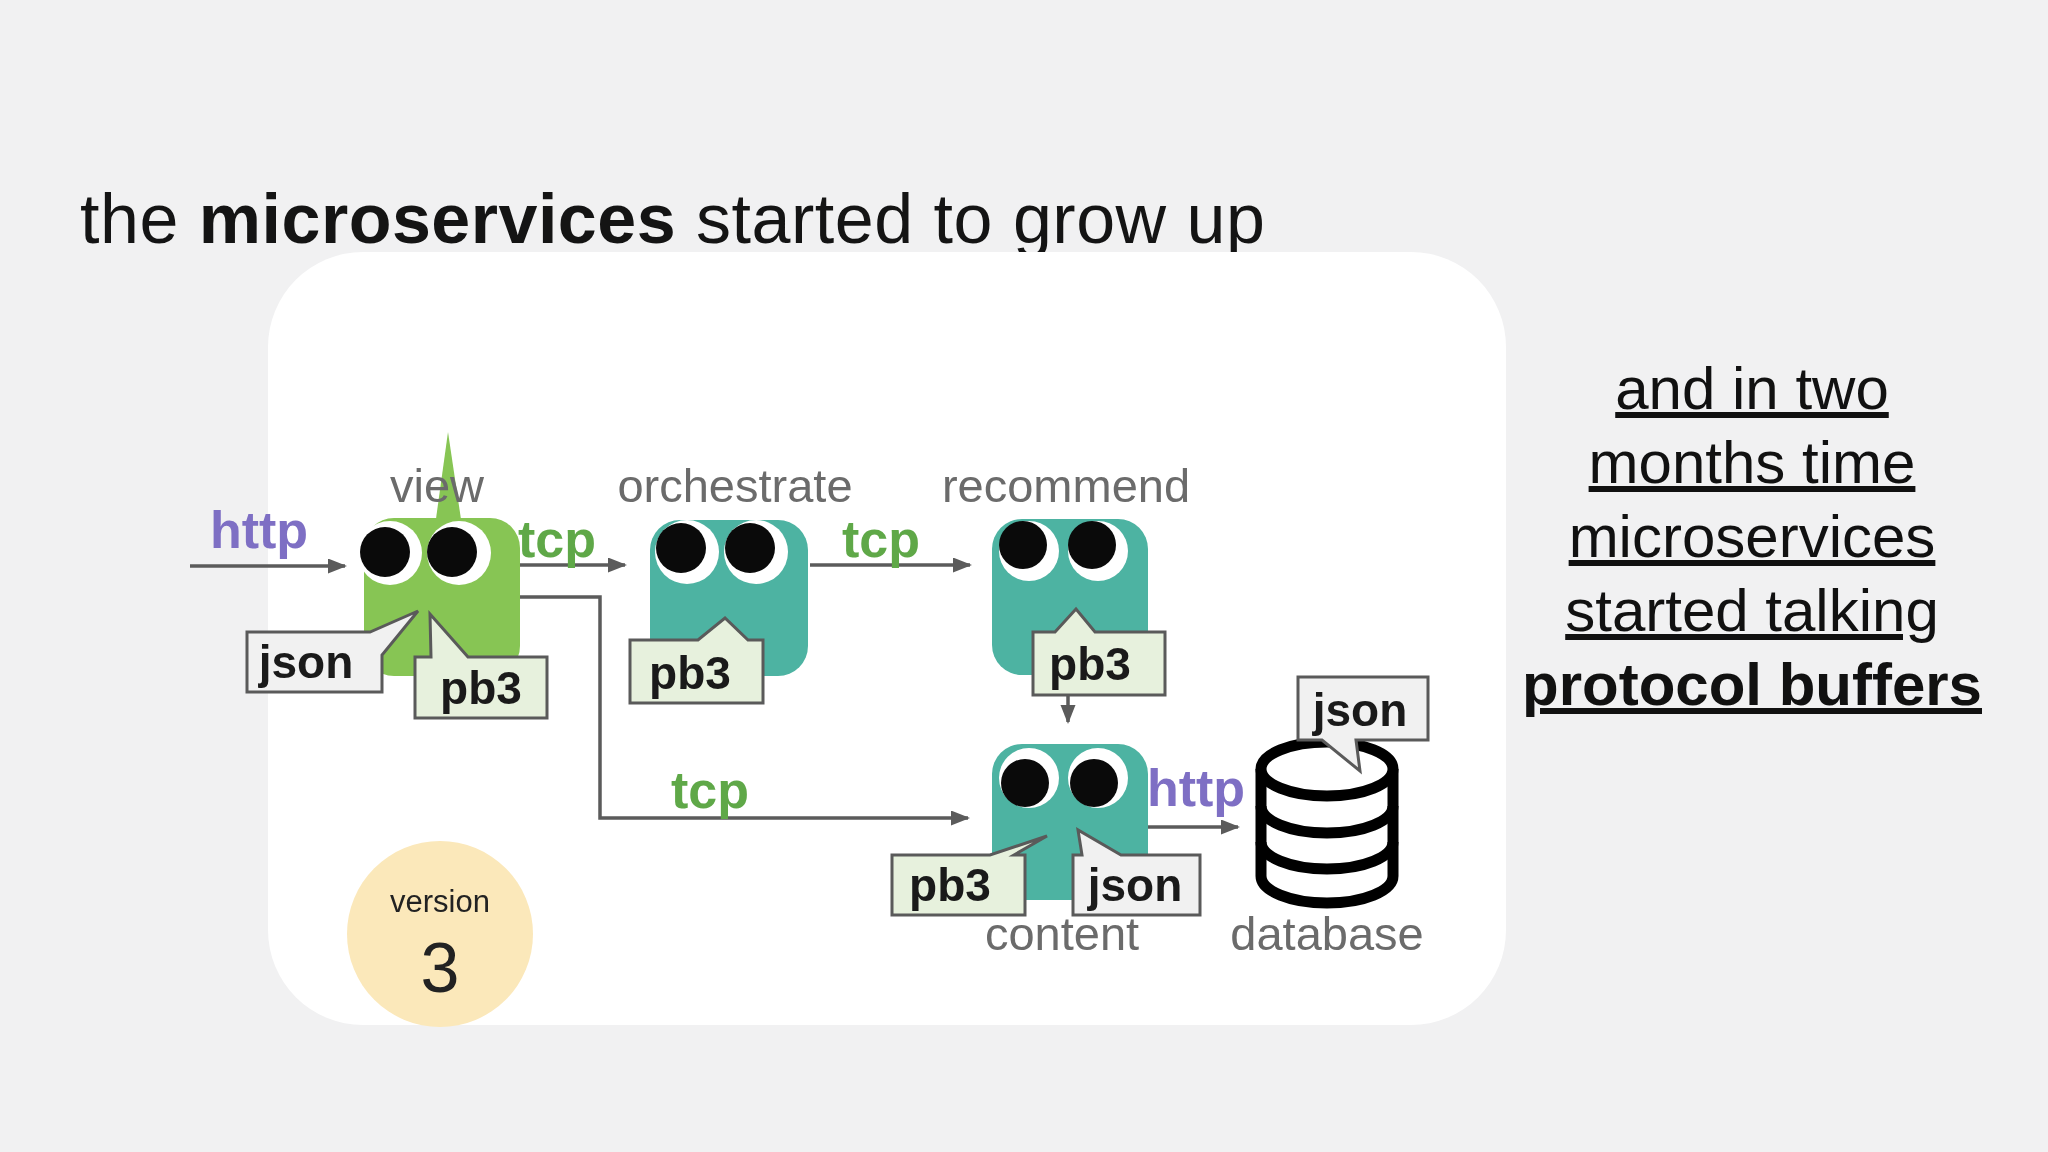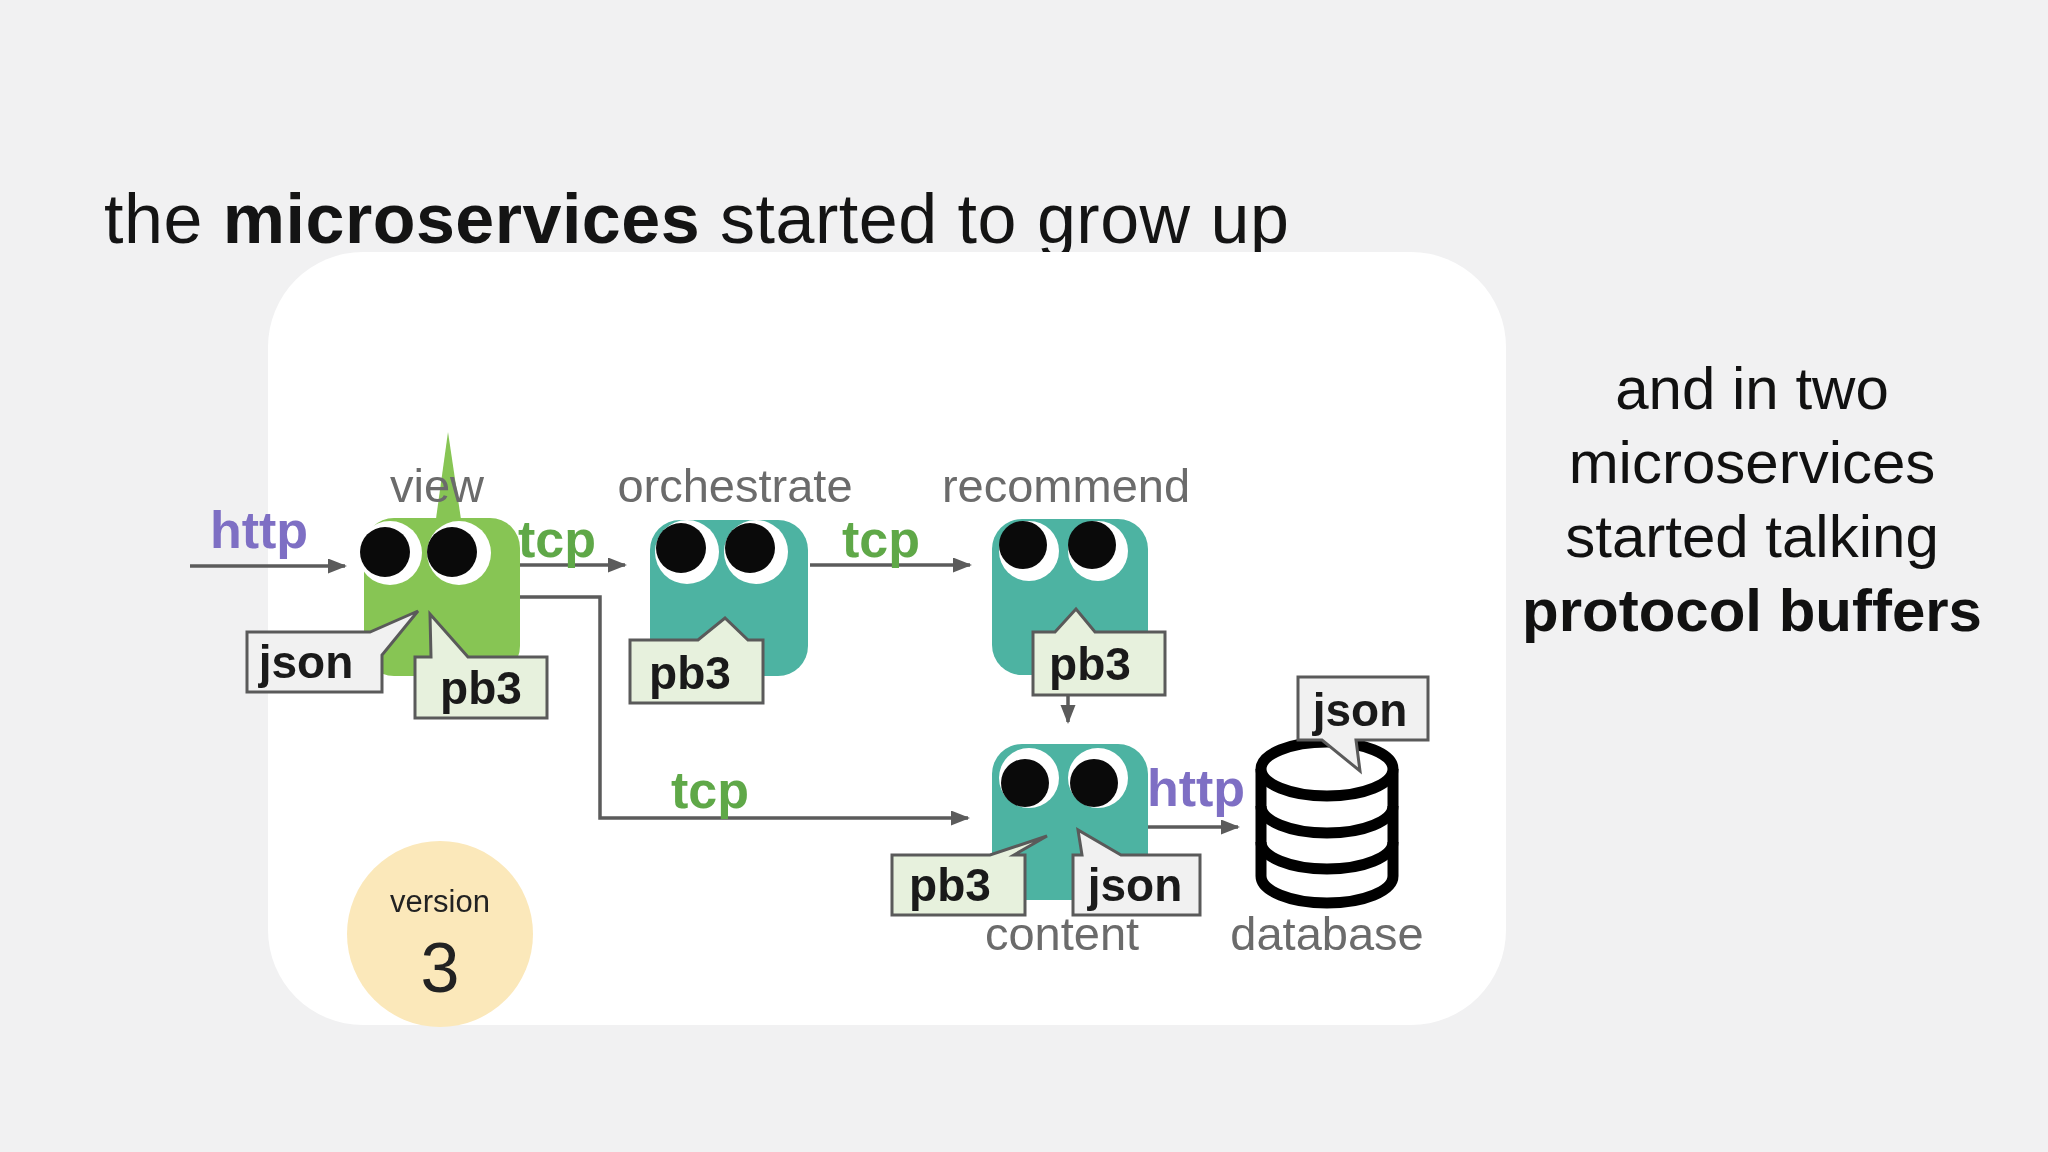--- a/index.html
+++ b/index.html
@@ -4,42 +4,42 @@
 <style>
   html,body{margin:0;padding:0;}
   body{
     width:2048px;height:1152px;
     background:#f1f1f2;
     font-family:"Liberation Sans", sans-serif;
     position:relative;
     overflow:hidden;
   }
   .page-title{
-    position:absolute;left:104px;top:132px;
+    position:absolute;left:80px;top:132px;
     font-size:70px;font-weight:400;color:#141414;
     white-space:nowrap;letter-spacing:0.5px;
   }
   .page-title .hl{font-weight:700;}
   .panel{
     position:absolute;left:268px;top:252px;
     width:1238px;height:773px;
     background:#ffffff;border-radius:95px;
   }
   svg.diagram{position:absolute;left:0;top:0;}
   svg text{font-family:"Liberation Sans", sans-serif;}
   .svc-label{font-size:47px;fill:#6b6b6b;}
   .proto{font-size:52px;font-weight:700;}
   .proto-http{fill:#7e6fc4;}
   .proto-tcp{fill:#5fa848;}
   .bubble-text{font-size:46px;font-weight:700;fill:#1a1a1a;}
   .ver-label{font-size:31px;fill:#222;}
   .ver-num{font-size:70px;fill:#222;}
   .caption{
     position:absolute;left:1472px;top:352px;width:560px;
-    text-align:center;font-size:60px;line-height:74px;color:#111;
+    text-align:center;font-size:60px;line-height:74px;color:#111;text-decoration:underline;
   }
   .caption .b{font-weight:700;}
 </style>
 </head>
 <body>
 
 <h1 class="page-title"><span>the </span><span class="hl">microservices</span><span> started to grow up</span></h1>
 
 <div class="panel"></div>
 
@@ -145,16 +145,17 @@
     <text class="svc-label" x="437" y="502" text-anchor="middle">view</text>
     <text class="svc-label" x="735" y="502" text-anchor="middle">orchestrate</text>
     <text class="svc-label" x="1066" y="502" text-anchor="middle">recommend</text>
     <text class="svc-label" x="1062" y="950" text-anchor="middle">content</text>
     <text class="svc-label" x="1327" y="950" text-anchor="middle">database</text>
   </g>
 </svg>
 
 <div class="caption">
   <div>and in two</div>
+  <div>months time</div>
   <div>microservices</div>
   <div>started talking</div>
   <div class="b">protocol buffers</div>
 </div>
 
 </body></html>

